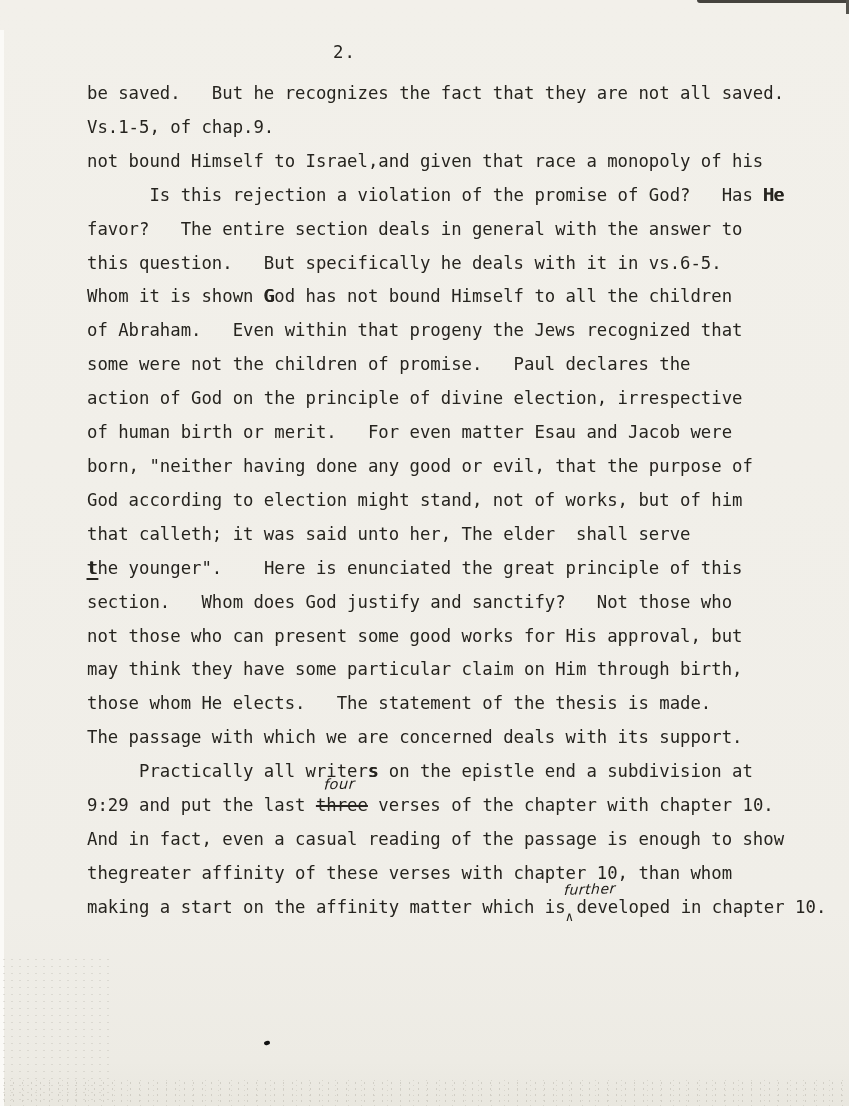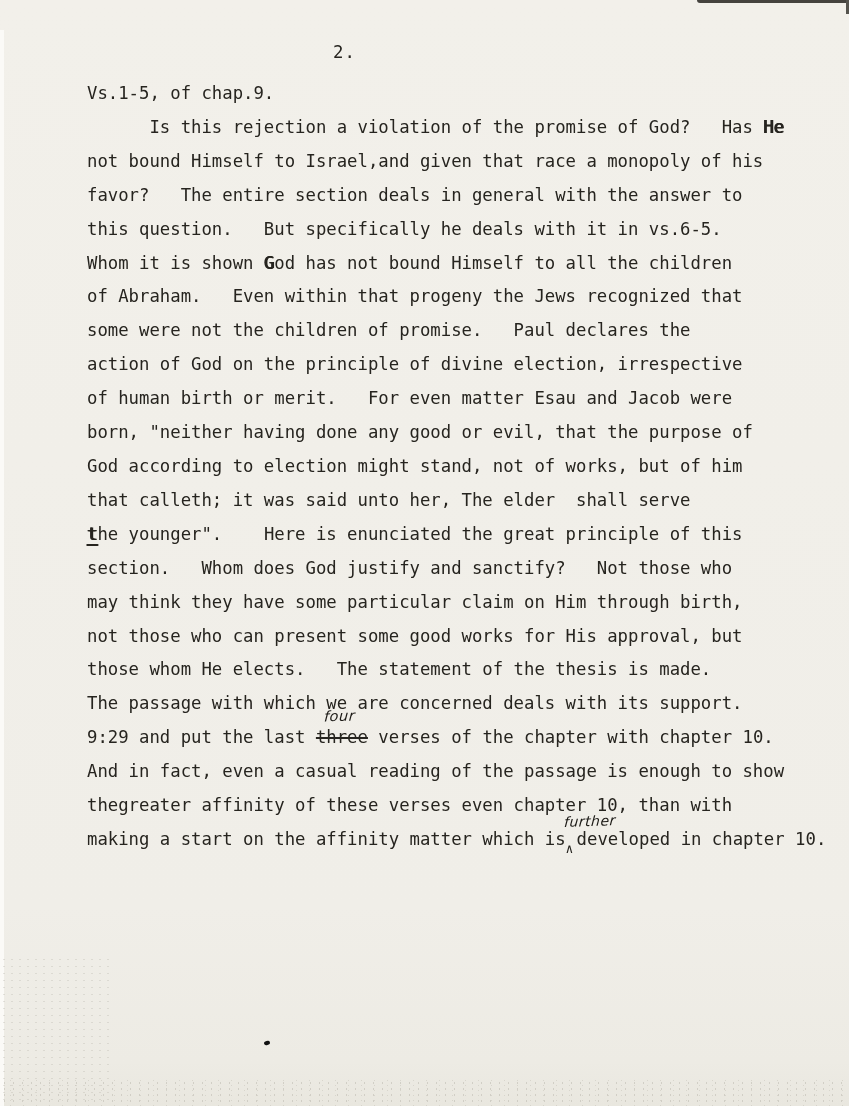--- a/index.html
+++ b/index.html
@@ -73,41 +73,43 @@
 <body>
 
 <div class="page">
   <div class="edge-top-right"></div>
   <div class="edge-top-right-hook"></div>
   <div class="edge-left-sliver"></div>
 
   <div class="page-number">2.</div>
 
   <div class="typed-lines">
+      <div class="line"><span class="seg">be saved.   But he recognizes the fact that they are not all saved.</span></div>
       <div class="line"><span class="seg">Vs.1-5, of chap.9.</span></div>
+      <div class="line"><span class="seg">not bound Himself to Israel,and given that race a monopoly of his</span></div>
       <div class="line"><span class="seg">      Is this rejection a violation of the promise of God?   Has </span><span class="seg seg-o">He</span></div>
-      <div class="line"><span class="seg">not bound Himself to Israel,and given that race a monopoly of his</span></div>
       <div class="line"><span class="seg">favor?   The entire section deals in general with the answer to</span></div>
       <div class="line"><span class="seg">this question.   But specifically he deals with it in vs.6-5.</span></div>
       <div class="line"><span class="seg">Whom it is shown </span><span class="seg seg-o">G</span><span class="seg">od has not bound Himself to all the children</span></div>
       <div class="line"><span class="seg">of Abraham.   Even within that progeny the Jews recognized that</span></div>
       <div class="line"><span class="seg">some were not the children of promise.   Paul declares the</span></div>
       <div class="line"><span class="seg">action of God on the principle of divine election, irrespective</span></div>
       <div class="line"><span class="seg">of human birth or merit.   For even matter Esau and Jacob were</span></div>
       <div class="line"><span class="seg">born, "</span><span class="seg seg-u">neither having done any good or evil</span><span class="seg">, that the purpose of</span></div>
       <div class="line"><span class="seg">God according to election might stand, not of works, but of him</span></div>
       <div class="line"><span class="seg">that calleth; it was said unto her, </span><span class="seg seg-u">The elder</span><span class="seg">  shall serve</span></div>
       <div class="line"><span class="seg seg-uo">t</span><span class="seg seg-u">he younger</span><span class="seg">".    Here is enunciated the great principle of this</span></div>
       <div class="line"><span class="seg">section.   Whom does God justify and sanctify?   Not those who</span></div>
+      <div class="line"><span class="seg">not those who can present some good works for His approval, but</span></div>
       <div class="line"><span class="seg">may think they have some particular claim on Him through birth,</span></div>
-      <div class="line"><span class="seg">not those who can present some good works for His approval, but</span></div>
       <div class="line"><span class="seg">those whom He elects.   The statement of the thesis is made.</span></div>
       <div class="line"><span class="seg">The passage with which we are concerned deals with its support.</span></div>
+      <div class="line"><span class="seg">     Practically all writer</span><span class="seg seg-o">s</span><span class="seg"> on the epistle end a subdivision at</span></div>
       <div class="line"><span class="seg">9:29 and put the last </span><span class="seg seg-s">three<span class="note">four</span></span><span class="seg"> verses of the chapter with chapter 10.</span></div>
       <div class="line"><span class="seg">And in fact, even a casual reading of the passage is enough to show</span></div>
-      <div class="line"><span class="seg">thegreater affinity of these verses even chapter 10, than with</span></div>
+      <div class="line"><span class="seg">thegreater affinity of these verses with chapter 10, than whom</span></div>
       <div class="line"><span class="seg">making a start on the affinity matter which is</span><span class="seg seg-caret">∧<span class="note">further</span></span><span class="seg">developed in chapter 10.</span></div>
     </div>
 
   <div class="ink-dot"></div>
   <div class="speckle-corner"></div>
   <div class="speckle-bottom"></div>
 </div>
 
 </body></html>

